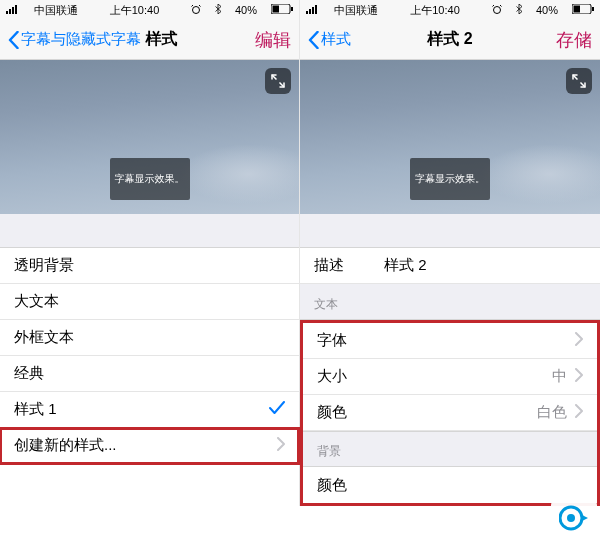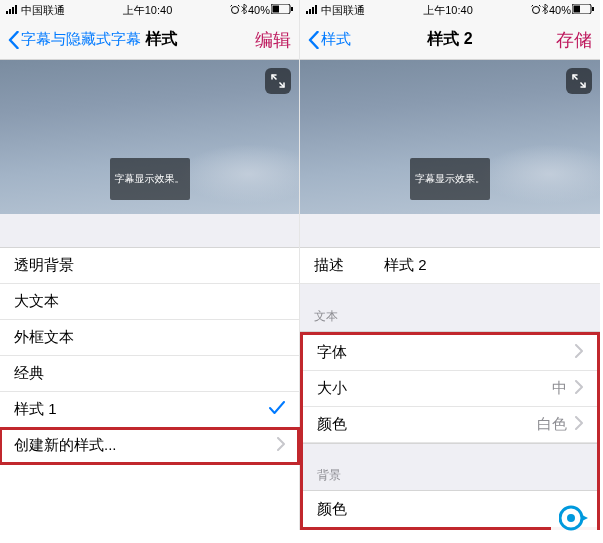--- a/index.html
+++ b/index.html
@@ -26,21 +26,21 @@
   .status-bar {
     height: 20px;
     background: #f7f7f7;
     display: flex;
     justify-content: space-between;
     align-items: center;
     font-size: 11px;
     padding: 0 6px;
     color: #000;
   }
-  .status-group { display: flex; align-items: center; gap: 1px; }
+  .status-group { display: flex; align-items: center; gap: 14px; }
   .nav-bar {
     height: 40px;
     background: #f7f7f7;
     border-bottom: 1px solid #d5d5d5;
     display: flex;
     align-items: center;
     justify-content: space-between;
     padding: 0 8px;
     position: relative;
   }
@@ -146,21 +146,21 @@
     height: 36px;
     padding: 16px 14px;
     font-size: 15px;
     color: #000;
     border-bottom: 1px solid #e5e5e5;
     background: #fff;
   }
   .desc-label { flex: 0 0 auto; margin-right: 40px; }
   .desc-value { color: #000; }
   .section-header {
-    height: 48px;
+    height: 36px;
     display: flex;
     align-items: flex-end;
     padding: 0 14px 6px;
     font-size: 12px;
     color: #8e8e93;
     background: #efeff4;
     border-bottom: 1px solid #d5d5d5;
   }
   .text-group {
     border: 3px solid #c1272d;

